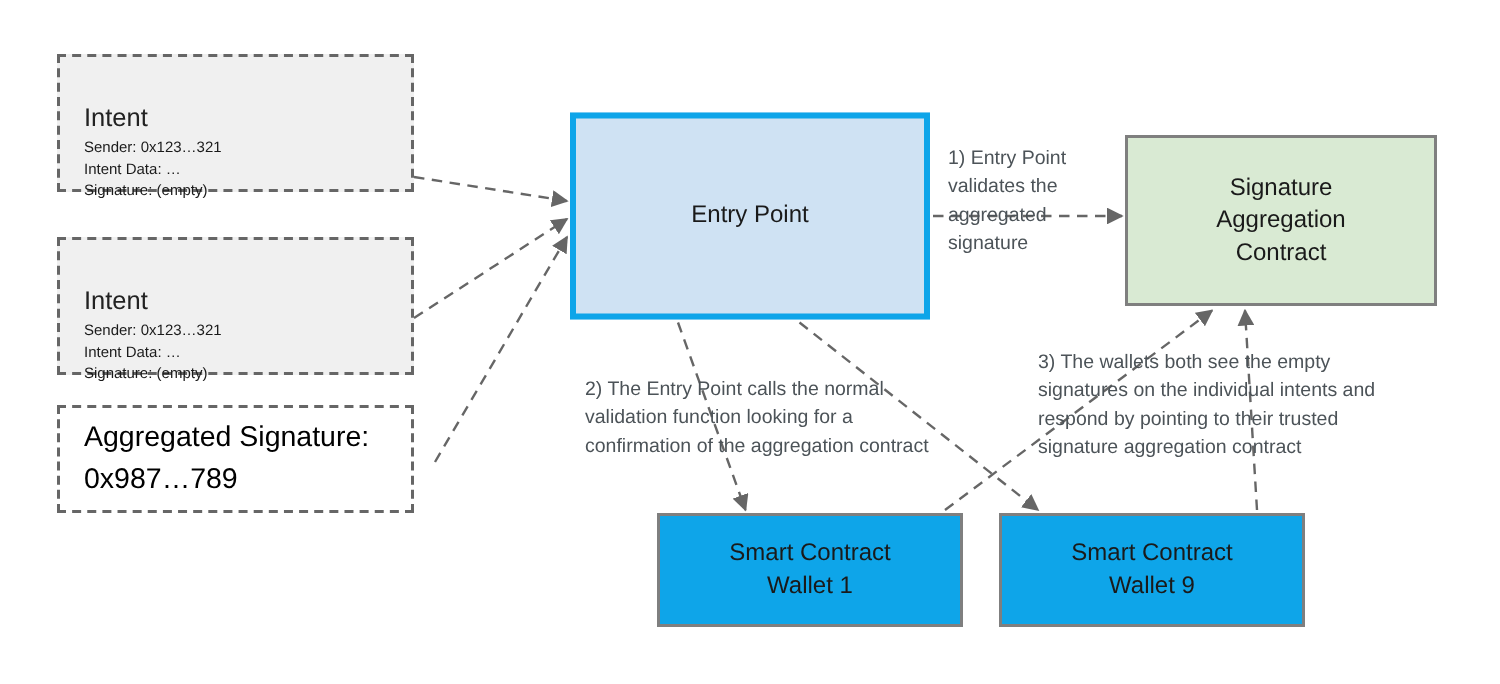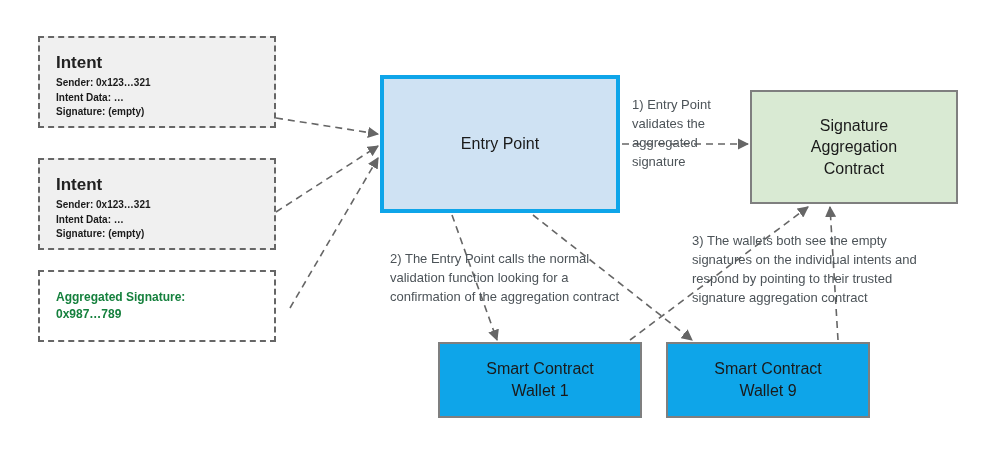--- a/index.html
+++ b/index.html
@@ -31,43 +31,42 @@
     position: absolute;
     box-sizing: border-box;
     display: flex;
     flex-direction: column;
     justify-content: center;
   }
   
   .card {
     border: 2px dashed #666666;
     background: #f0f0f0;
-    padding: 0 16px;
+    padding: 16px 16px;
     justify-content: flex-start;
-    font-weight: bold;
   }
   .card.plain {
     background: #ffffff;
     justify-content: center;
   }
   .card-title {
     font-size: 17px;
     color: #222222;
     line-height: 1.25;
     margin-top: 14px;
     margin-bottom: 3px;
   }
   .card-line {
     font-size: 10px;
     color: #1a1a1a;
     line-height: 1.45;
   }
   .card-big {
-    font-size: 12px;
-    color: #15803d;
+    font-size: 19px;
+    color: #000000;
     line-height: 1.45;
   }
   
   .box {
     align-items: center;
     justify-content: center;
     text-align: center;
     font-size: 16px;
     line-height: 1.35;
     color: #1a1a1a;

